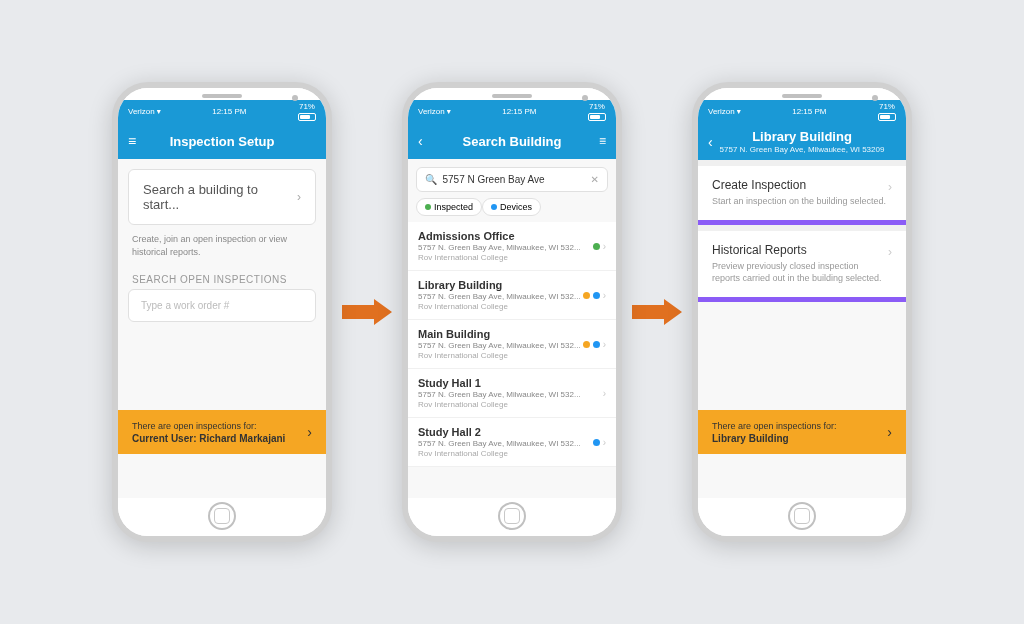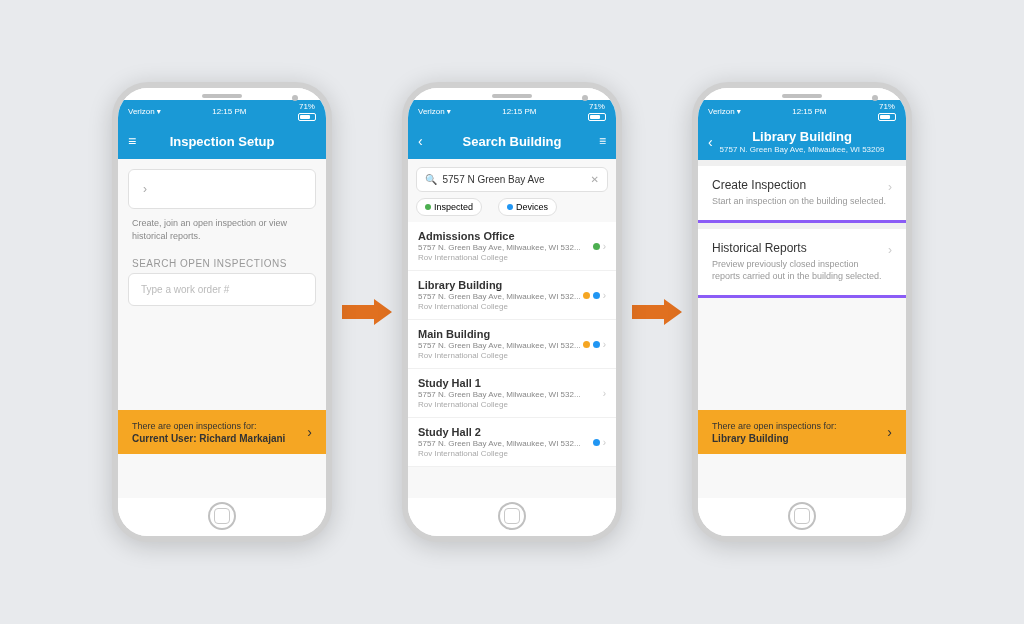--- a/index.html
+++ b/index.html
@@ -223,21 +223,21 @@
       border: 1px solid #e0e0e0;
       padding: 6px 8px;
       font-size: 10px;
       gap: 5px;
     }
     .search-bar .search-icon { color: #aaa; font-size: 10px; }
     .search-bar .search-text { flex: 1; color: #333; }
     .search-bar .clear-icon { color: #aaa; font-size: 10px; }
     .filter-tabs {
       display: flex;
-      gap: 16px;
+      gap: 0;
       padding: 2px 8px 6px;
     }
     .filter-tab {
       display: flex;
       align-items: center;
       gap: 3px;
       font-size: 9px;
       background: #fff;
       border: 1px solid #e0e0e0;
       border-radius: 12px;
@@ -267,21 +267,21 @@
     .b-dot { width: 7px; height: 7px; border-radius: 50%; }
     .b-chevron { font-size: 10px; color: #ccc; }
     
     .building-detail { flex: 1; overflow: hidden; }
     .detail-item {
       display: flex;
       align-items: flex-start;
       justify-content: space-between;
       background: #fff;
       padding: 12px 14px;
-      border-bottom: 3px solid #8b5cf6;
+      border-bottom: 5px solid #8b5cf6;
     }
     .detail-item .detail-left { flex: 1; }
     .detail-item .detail-title {
       font-size: 12px;
       font-weight: 500;
       color: #333;
       margin-bottom: 3px;
     }
     .detail-item .detail-desc {
       font-size: 9px;
@@ -322,20 +322,21 @@
         </div>
       </div>
 
       <div class="app-header">
         <span class="header-left">≡</span>
         <div class="header-title">Inspection Setup</div>
       </div>
 
       <div class="phone-content" style="position:relative;">
         <div class="search-building-btn">
+          <span>Search a building to start...</span>
           <span class="chevron">›</span>
         </div>
         <div class="search-desc">Create, join an open inspection or view historical reports.</div>
         <div class="section-label">SEARCH OPEN INSPECTIONS</div>
         <div class="work-order-input">Type a work order #</div>
 
         <div class="open-inspections-banner">
           <div>
             <div class="banner-text">There are open inspections for:</div>
             <div class="banner-bold">Current User: Richard Markajani</div>

